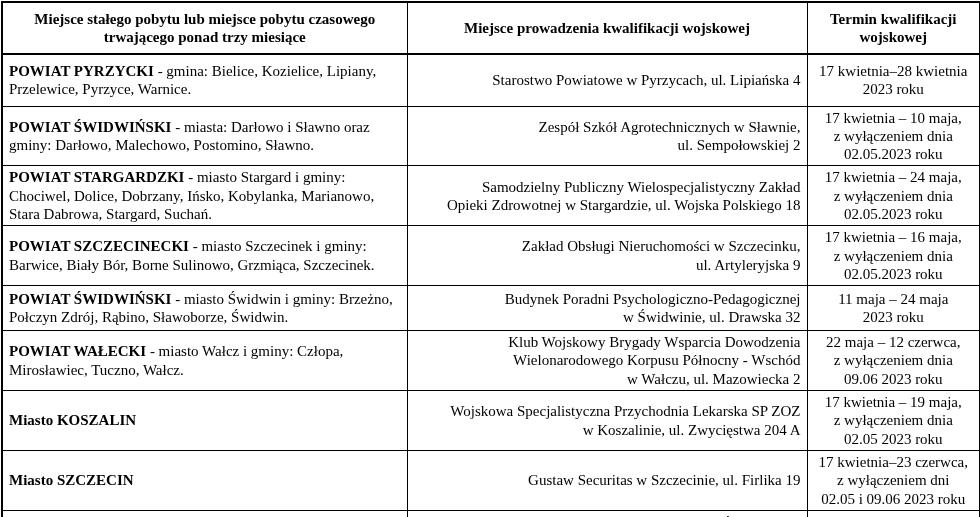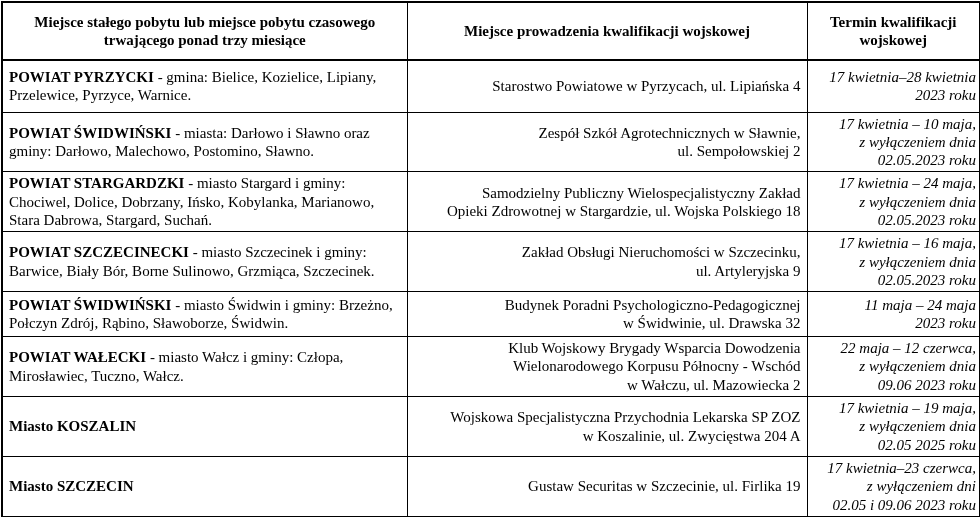--- a/index.html
+++ b/index.html
@@ -36,26 +36,25 @@
     text-align: center;
     padding: 4px 8px;
   }
   td.place { text-align: left; }
   td.place .place-bold { font-weight: bold; }
   td.venue {
     text-align: right;
     white-space: pre-line;
   }
   td.term {
-    text-align: right;
+    text-align: center;
     white-space: pre-line;
     padding: 2px 3px;
-    font-style: italic;
   }
-  thead tr        { height: 58px; }
+  thead tr        { height: 52px; }
   tbody tr.r0     { height: 52px; }
   tbody tr.r1     { height: 55px; }
   tbody tr.r2     { height: 58px; }
   tbody tr.r3     { height: 50px; }
   tbody tr.r4     { height: 45px; }
   tbody tr.r5     { height: 54px; }
   tbody tr.r6     { height: 55px; }
   tbody tr.r7     { height: 52px; }
   tbody tr.r8     { height: 46px; }
 </style>
@@ -121,21 +120,21 @@
       <td class="term">22 maja – 12 czerwca,
 z wyłączeniem dnia
 09.06 2023 roku</td>
     </tr>
     <tr class="r6">
       <td class="place"><span class="place-bold">Miasto KOSZALIN</span><span></span></td>
       <td class="venue">Wojskowa Specjalistyczna Przychodnia Lekarska SP ZOZ
 w Koszalinie, ul. Zwycięstwa 204 A</td>
       <td class="term">17 kwietnia – 19 maja,
 z wyłączeniem dnia
-02.05 2025 roku</td>
+02.05 2023 roku</td>
     </tr>
     <tr class="r7">
       <td class="place"><span class="place-bold">Miasto SZCZECIN</span><span></span></td>
       <td class="venue">Gustaw Securitas w Szczecinie, ul. Firlika 19</td>
       <td class="term">17 kwietnia–23 czerwca,
 z wyłączeniem dni
 02.05 i 09.06 2023 roku</td>
     </tr>
     <tr class="r8">
       <td class="place"><span></span></td>

